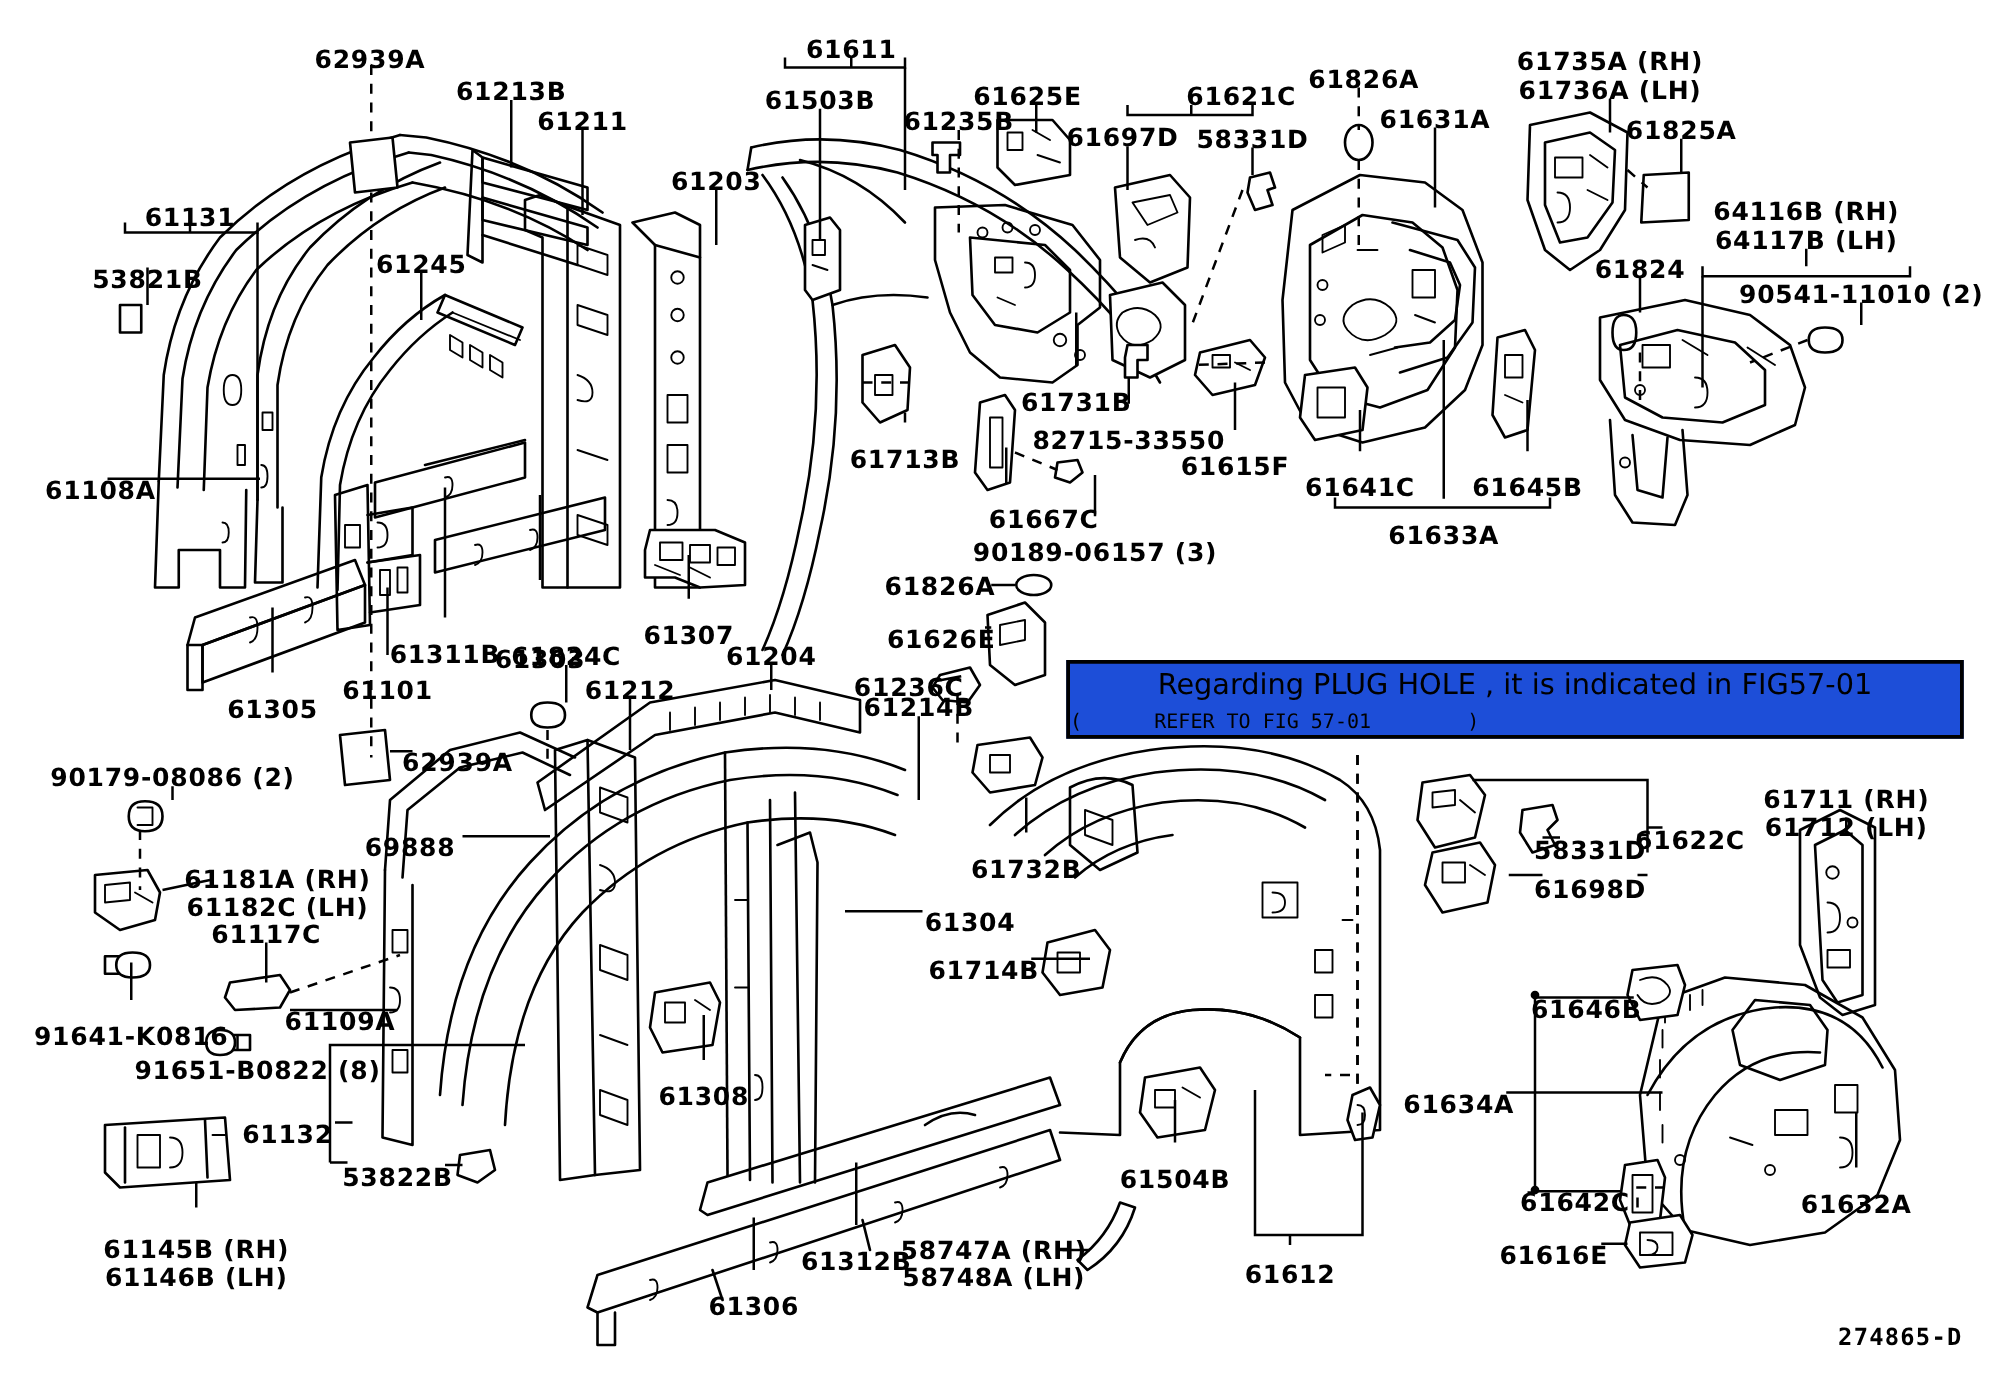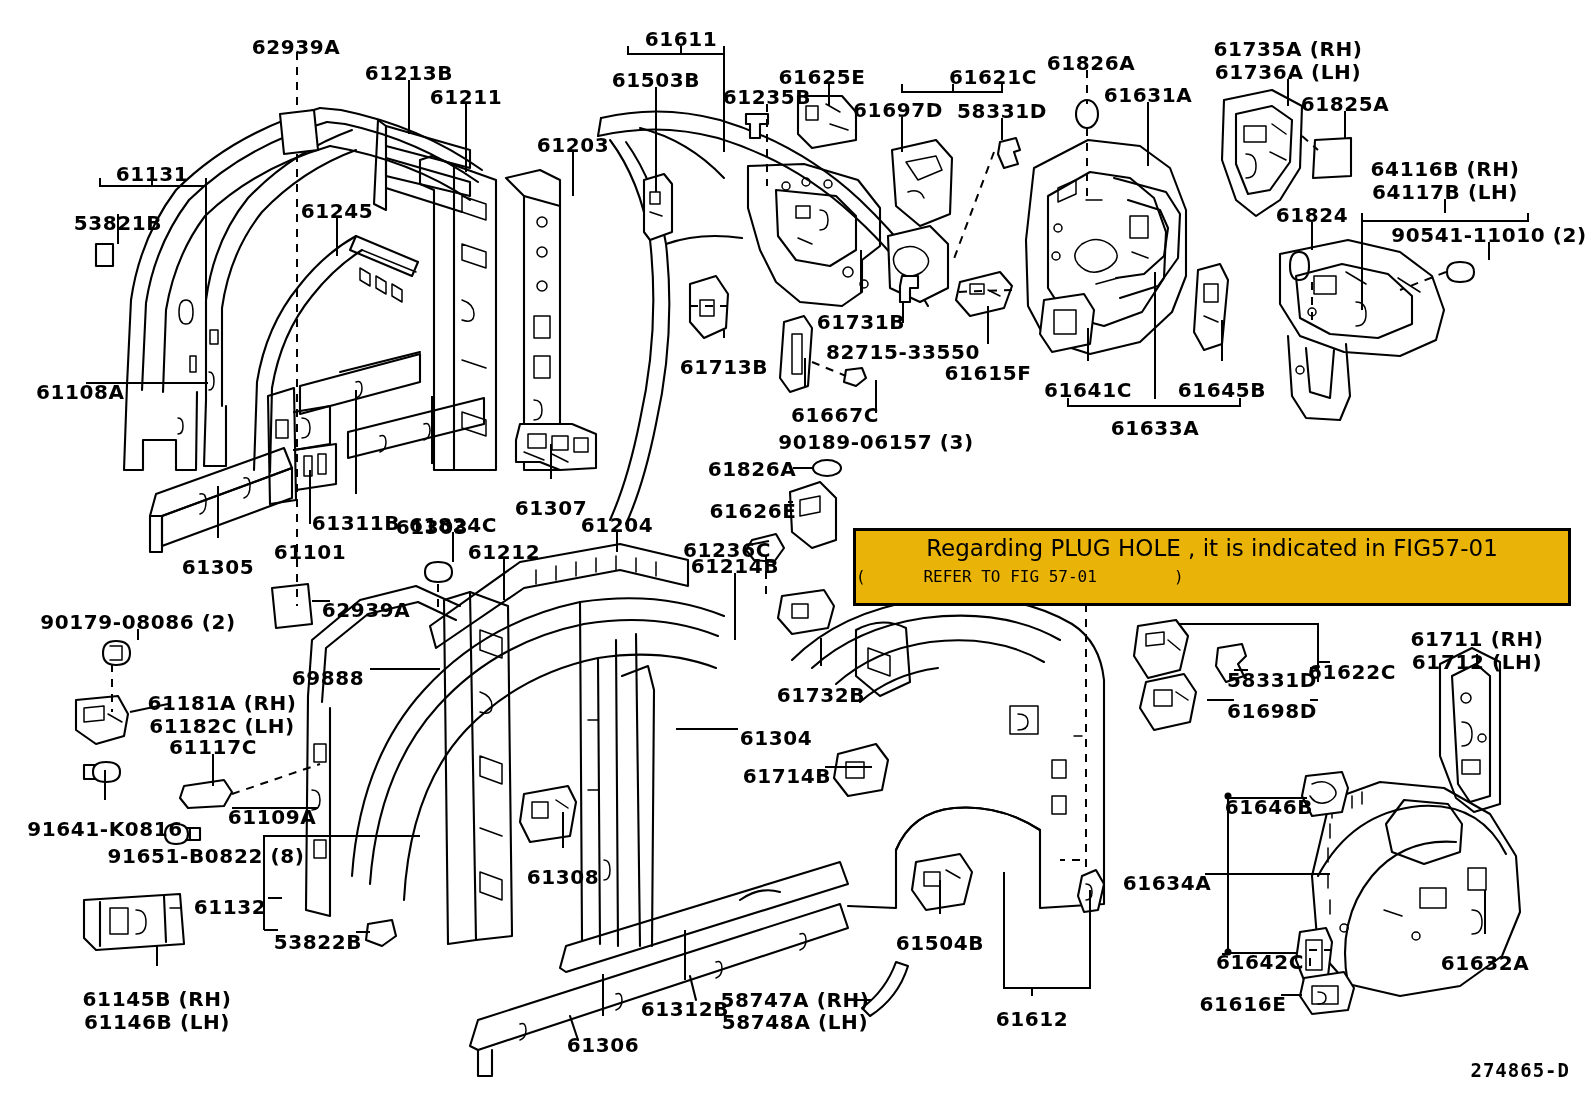--- a/index.html
+++ b/index.html
@@ -17,23 +17,23 @@
     font-weight:bold;
     font-size:20px;
     letter-spacing:0.6px;
     color:#000;
     white-space:pre;
     line-height:1.18;
   }
   .lbl.c{transform:translateX(-50%);}
   .note{
     position:absolute;
-    left:853px;top:528px;width:718px;height:78px;
+    left:853px;top:528px;width:718px;height:63px;
     border:3px solid #000;
-    background:#eab308;
+    background:#1d4ed8;
     box-sizing:border-box;
     text-decoration:underline;
   }
   .note-l1{
     position:absolute;left:0;right:0;top:4px;
     text-align:center;
     font-family:"DejaVu Sans","Liberation Sans",sans-serif;
     font-size:23px;font-weight:normal;color:#000;white-space:pre;
   }
   .note-l2{

